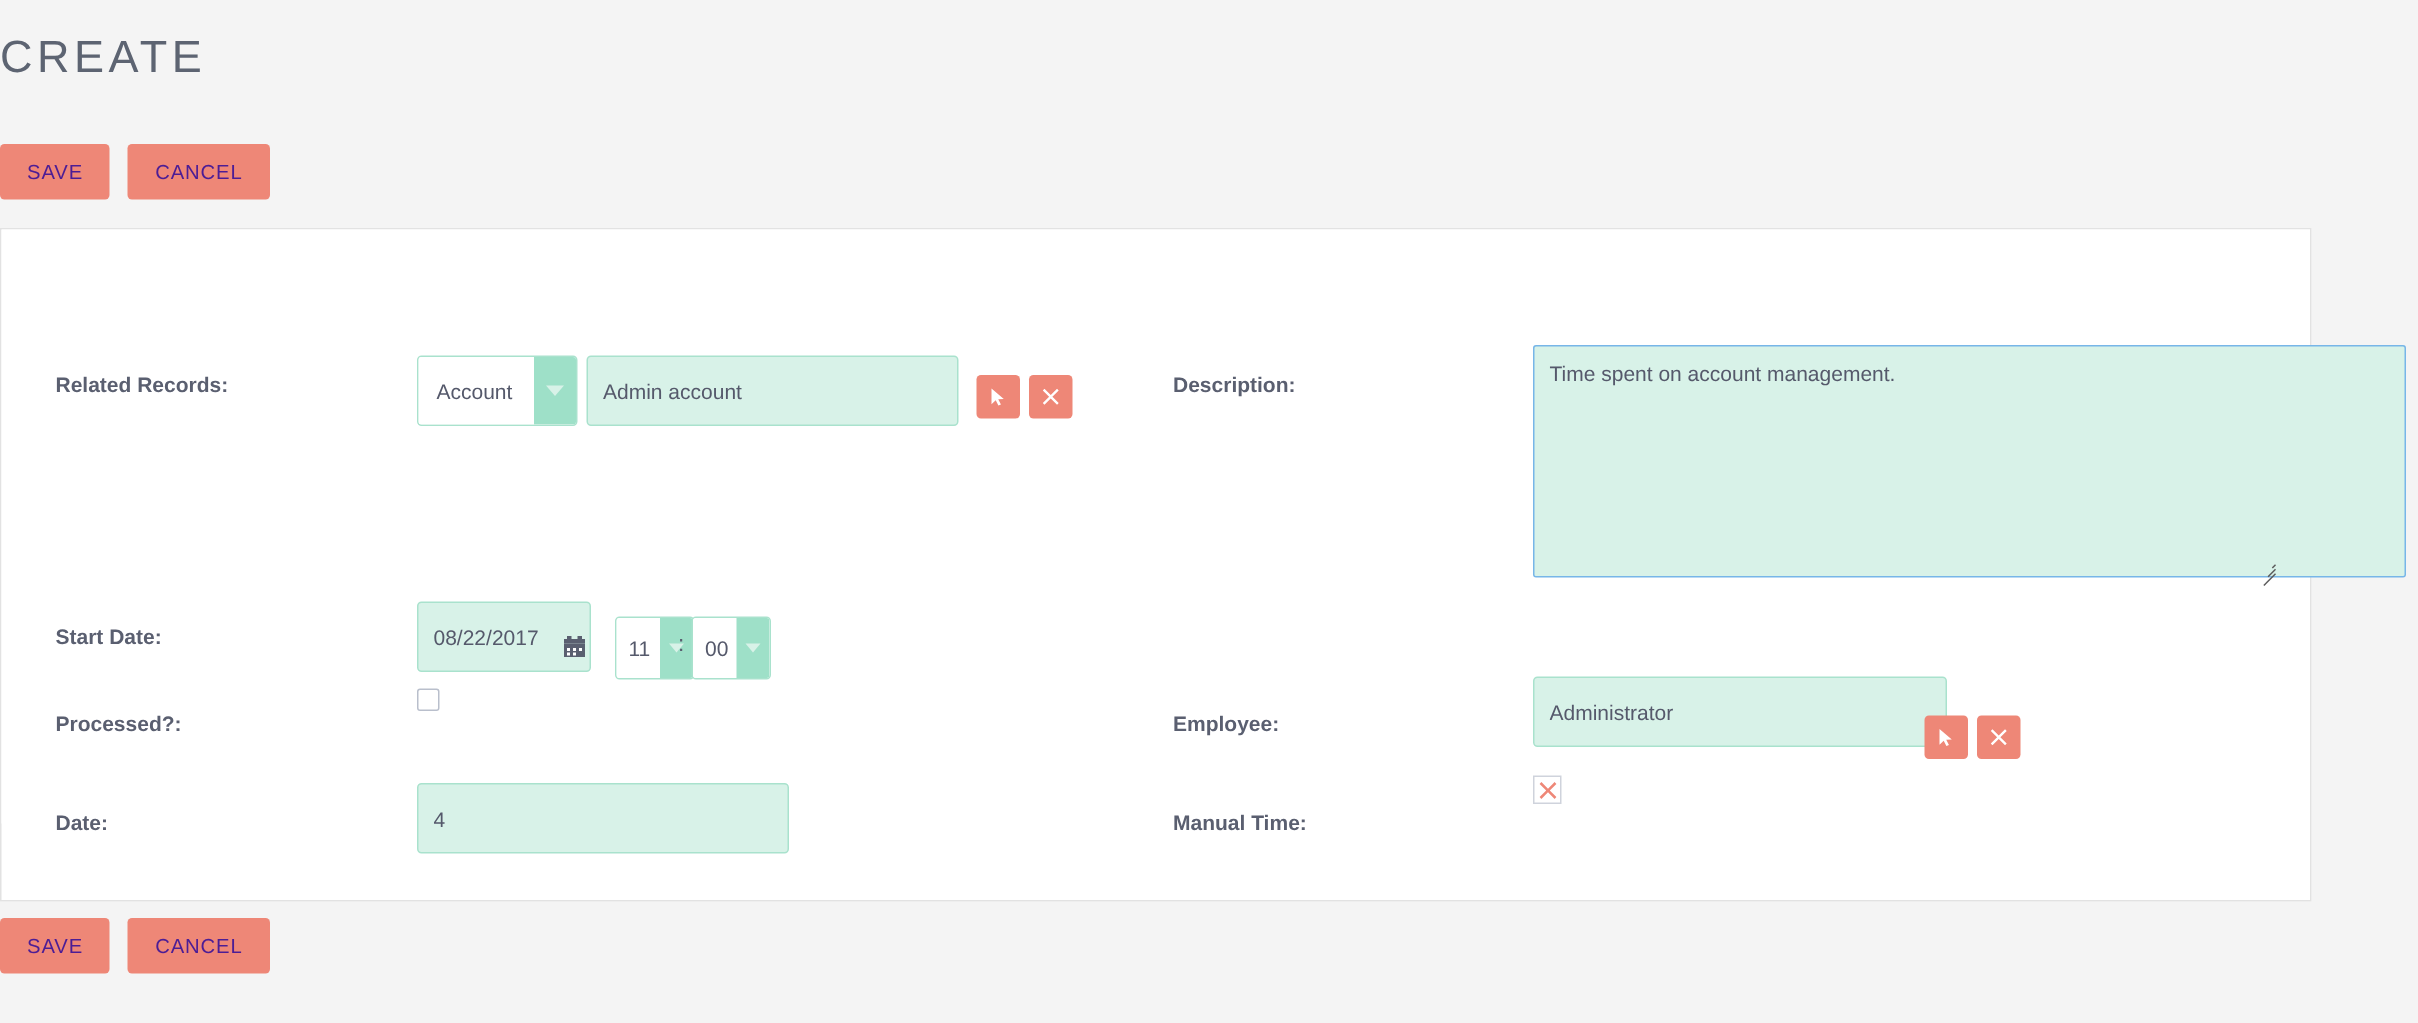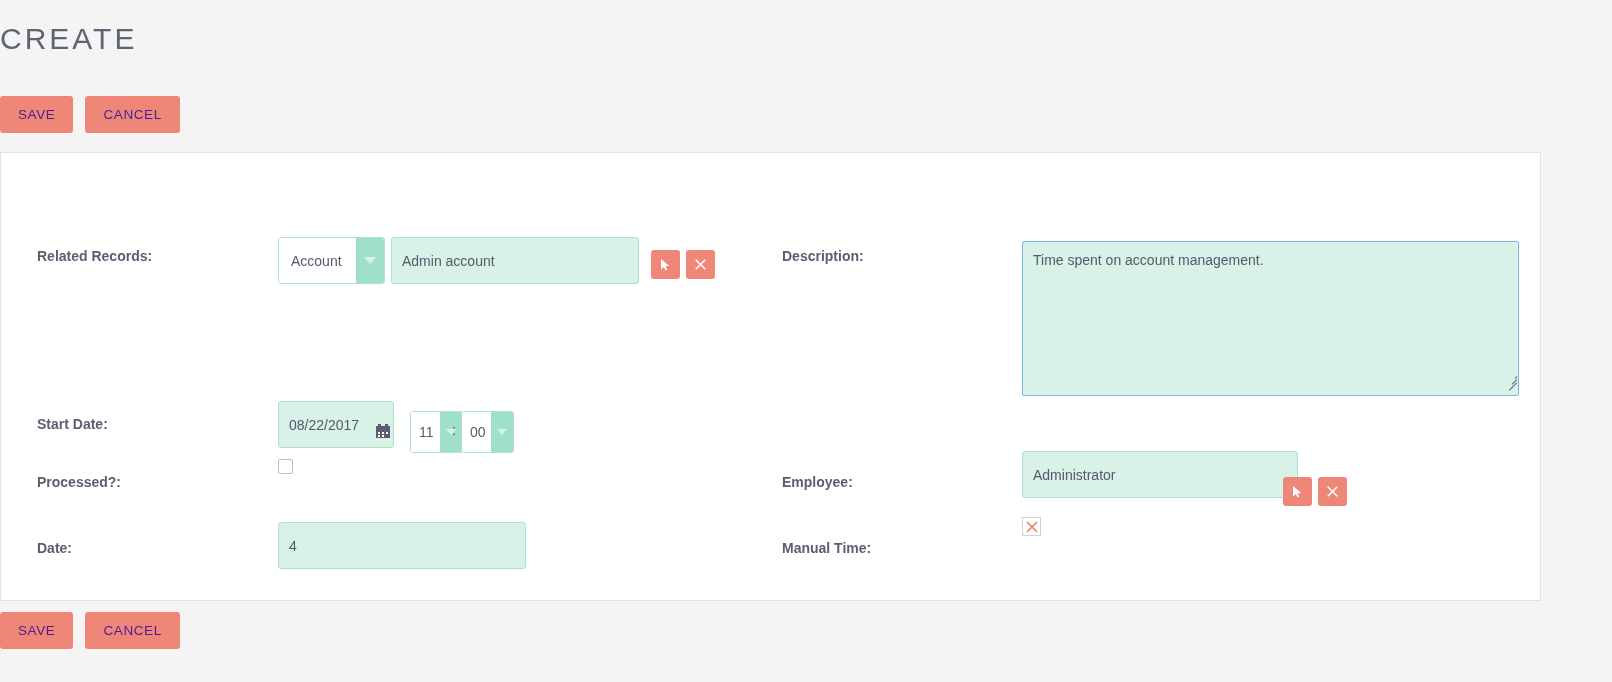--- a/index.html
+++ b/index.html
@@ -198,21 +198,21 @@
         </button>
         <button class="icon-btn">
           <svg width="11" height="11" viewBox="0 0 11 11" aria-hidden="true">
             <path d="M1.3 0.2 L5.5 4.4 L9.7 0.2 L10.8 1.3 L6.6 5.5 L10.8 9.7 L9.7 10.8 L5.5 6.6 L1.3 10.8 L0.2 9.7 L4.4 5.5 L0.2 1.3 Z" fill="#ffffff"></path>
           </svg>
         </button>
       </div>
 
       <div class="field-label" style="left:781px; top:95px;">Description:</div>
 
-      <textarea class="ta" style="left: 1021px; top: 88px; width: 497px; height: 155px;">Time spent on account management.</textarea>
+      <textarea class="ta" style="left: 1021px; top: 77px; width: 582px; height: 155px;">Time spent on account management.</textarea>
       <span class="ta-grip" style="left:1502px; top:218px;">
         <span style="width:11px; bottom:2px;"></span>
         <span style="width:7px;  bottom:5px;"></span>
         <span style="width:3px;  bottom:8px;"></span>
       </span>
 
       <div class="field-label" style="left:36px; top:263px;">Start Date:</div>
 
       <input class="tf" style="left: 277px; top: 248px; width: 116px; height: 47px;" value="08/22/2017">
 

